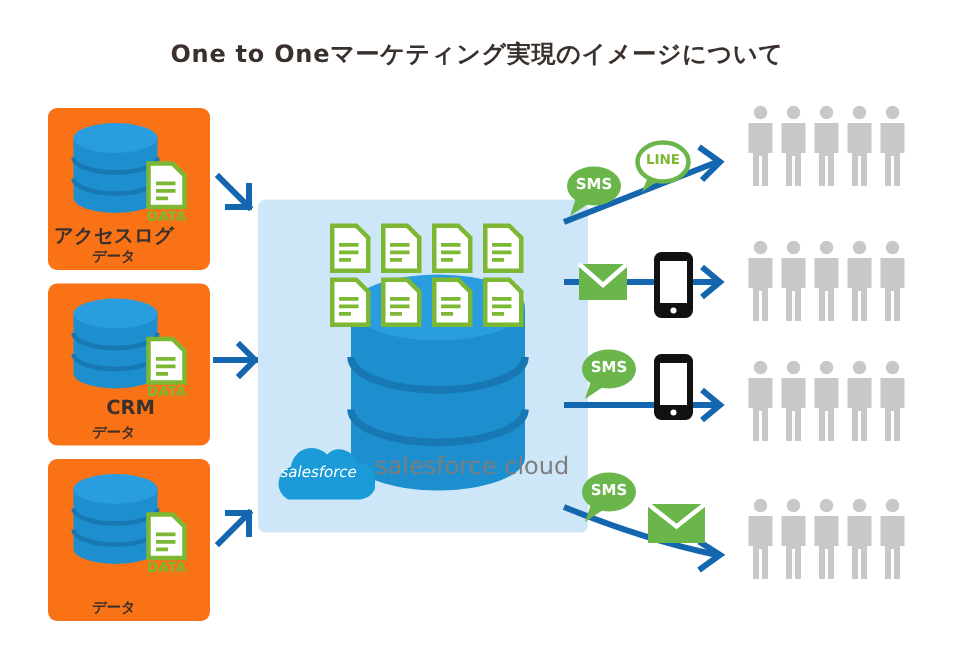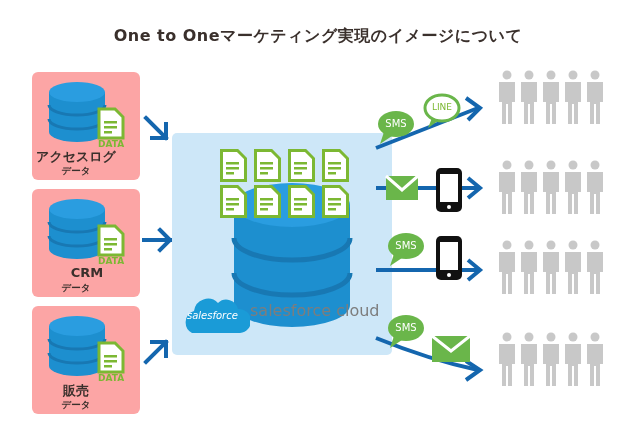--- a/index.html
+++ b/index.html
@@ -1,30 +1,30 @@
 <!DOCTYPE html>
 <html><head>
 <meta charset="utf-8">
 <style>
   html, body { margin:0; padding:0; background:#ffffff; }
   body { width:636px; height:447px; position:relative; overflow:hidden;
          font-family:"DejaVu Sans", sans-serif; }
   .title { position:absolute; left:0; width:636px; top:26px; text-align:center;
            font-size:16px; font-weight:bold; color:#3a302c; letter-spacing:0.5px; }
-  .src-box { position:absolute; left:32px; width:108px; background:#fca5a5; border-radius:6px; }
+  .src-box { position:absolute; left:32px; width:108px; background:#f97316; border-radius:6px; }
   .src-box svg { position:absolute; left:0; top:0; }
   .src-label { position:absolute; left:0; width:88px; text-align:center; color:#3a302c; font-weight:bold; }
   .src-main { font-size:13px; }
   .src-sub { font-size:9.5px; }
   .cloud-panel { position:absolute; left:172px; top:133px; width:220px; height:222px;
                  background:#cde7f8; border-radius:5px; }
   .abs { position:absolute; }
   .mc-text { position:absolute; left:250px; top:301px; font-size:16px; color:#7d7d7d; }
   .sf-text { position:absolute; left:187px; top:310px; font-size:10px; color:#ffffff; font-style:italic; }
-  .bubble-text { position:absolute; font-size:10px; font-weight:normal; color:#ffffff; text-align:center; }
+  .bubble-text { position:absolute; font-size:10px; font-weight:bold; color:#ffffff; text-align:center; }
   .line-text { color:#7cb833; }
 </style>
 </head>
 <body>
 
 <div class="title">One to Oneマーケティング実現のイメージについて</div>
 
 <div class="src-box" style="top:72px;height:108px;">
   <svg width="108" height="108">
     <g transform="translate(17,10)">
@@ -74,21 +74,20 @@
       <ellipse cx="28" cy="10" rx="28" ry="10" fill="#2a9de0"></ellipse>
     </g>
     <g transform="translate(66,36)">
       <path d="M1,1 h16 l8,8 v21 h-24 z" fill="#ffffff" stroke="#7cb833" stroke-width="3"></path>
       <rect x="6" y="13" width="13" height="2.5" fill="#7cb833"></rect>
       <rect x="6" y="18" width="13" height="2.5" fill="#7cb833"></rect>
       <rect x="6" y="23" width="8" height="2.5" fill="#7cb833"></rect>
     </g>
     <text x="66" y="75" font-size="9" font-weight="bold" fill="#7cb833" font-family="DejaVu Sans, sans-serif">DATA</text>
   </svg>
-  <div class="src-label src-main" style="top:76px;">販売</div>
   <div class="src-label src-sub" style="top:93px;">データ</div>
 </div>
 
 <svg class="abs" style="left:140px;top:100px;" width="40" height="270">
   <g stroke="#1466ae" stroke-width="4" fill="none" stroke-linecap="square">
     <g>
         <line x1="6" y1="18" x2="26" y2="38"></line>
         <polyline points="12,38 26,38 26,24"></polyline>
       </g>
     <g>

